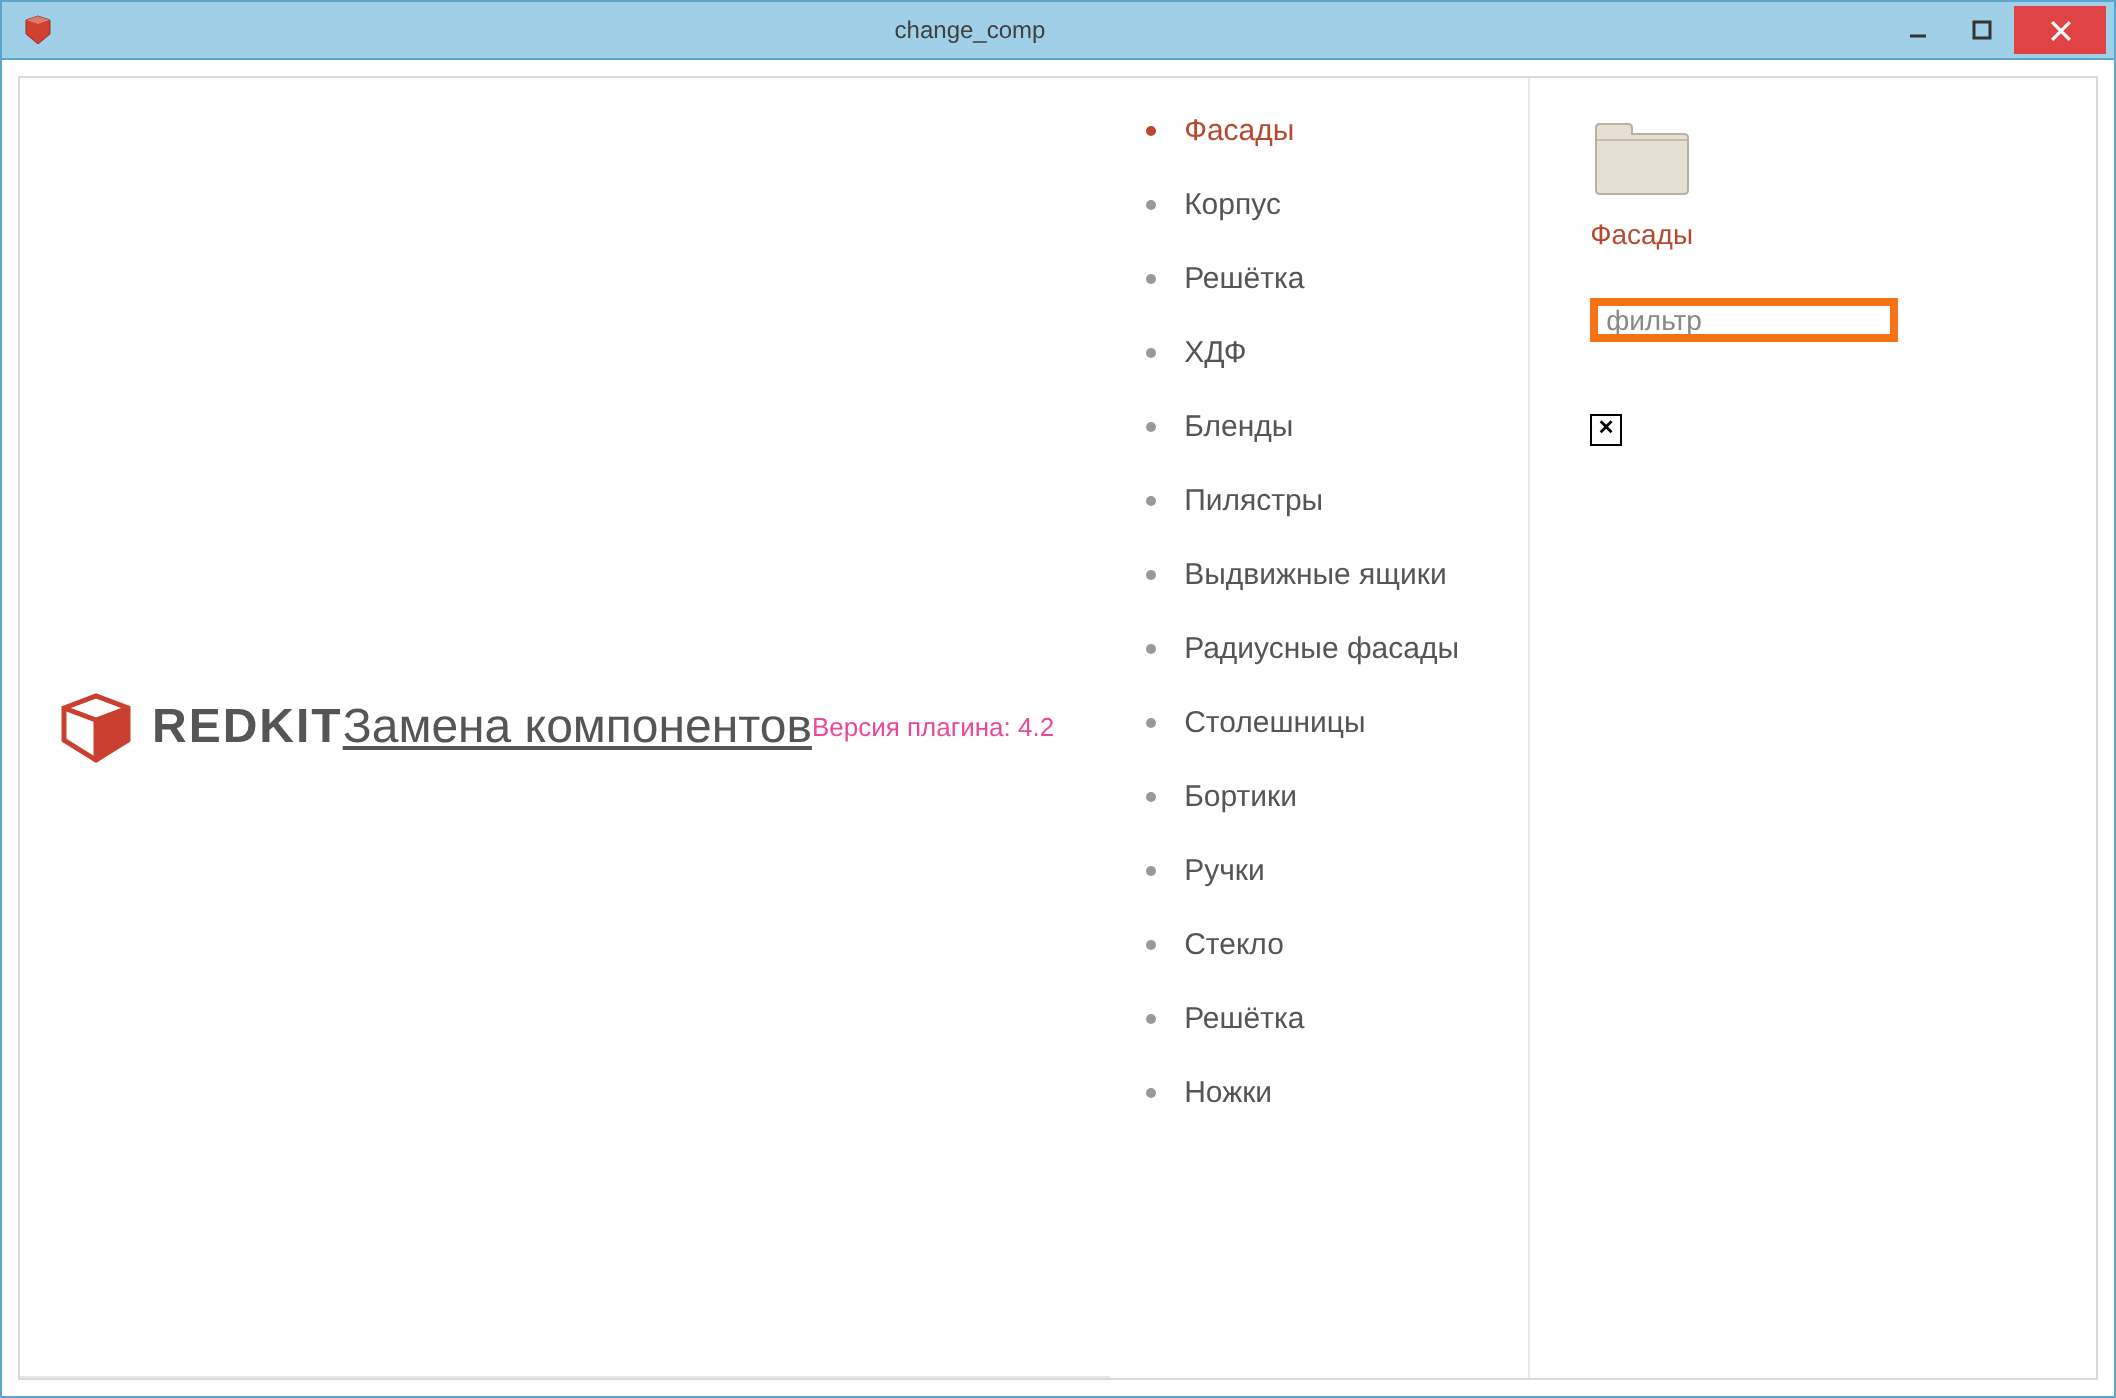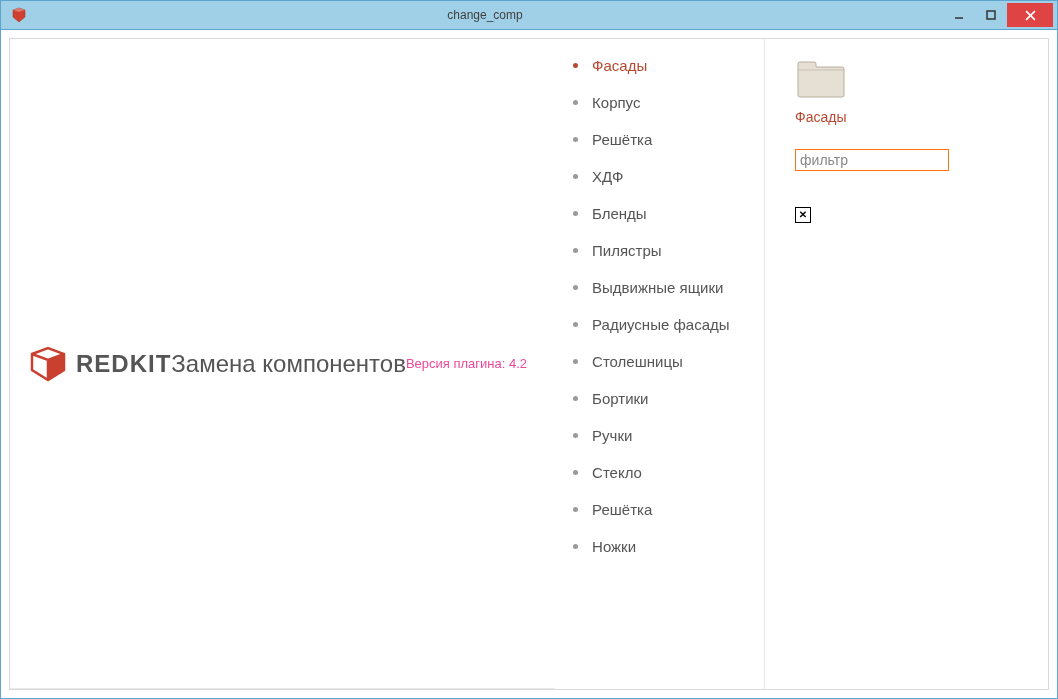--- a/index.html
+++ b/index.html
@@ -80,20 +80,21 @@
       font-weight: bold;
       color: #555;
       letter-spacing: 1px;
     }
     .header-title {
       flex: 1;
       text-align: center;
       font-size: 24px;
       color: #555;
       font-weight: normal;
+      text-decoration: underline;
     }
     .version-text {
       font-size: 13px;
       color: #ec4899;
     }
     .content-area {
       flex: 1;
       display: flex;
     }
     .sidebar {
@@ -140,21 +141,21 @@
     }
     .folder-label {
       color: #b84830;
       font-size: 14px;
       margin-top: 10px;
     }
     .filter-input {
       display: block;
       width: 154px;
       height: 22px;
-      border: 1px solid #f97316;
+      border: 4px solid #f97316;
       padding: 2px 4px;
       font-size: 14px;
       color: #888;
       margin-bottom: 36px;
     }
     .filter-input::placeholder {
       color: #888;
     }
     .error-box {
       width: 16px;

